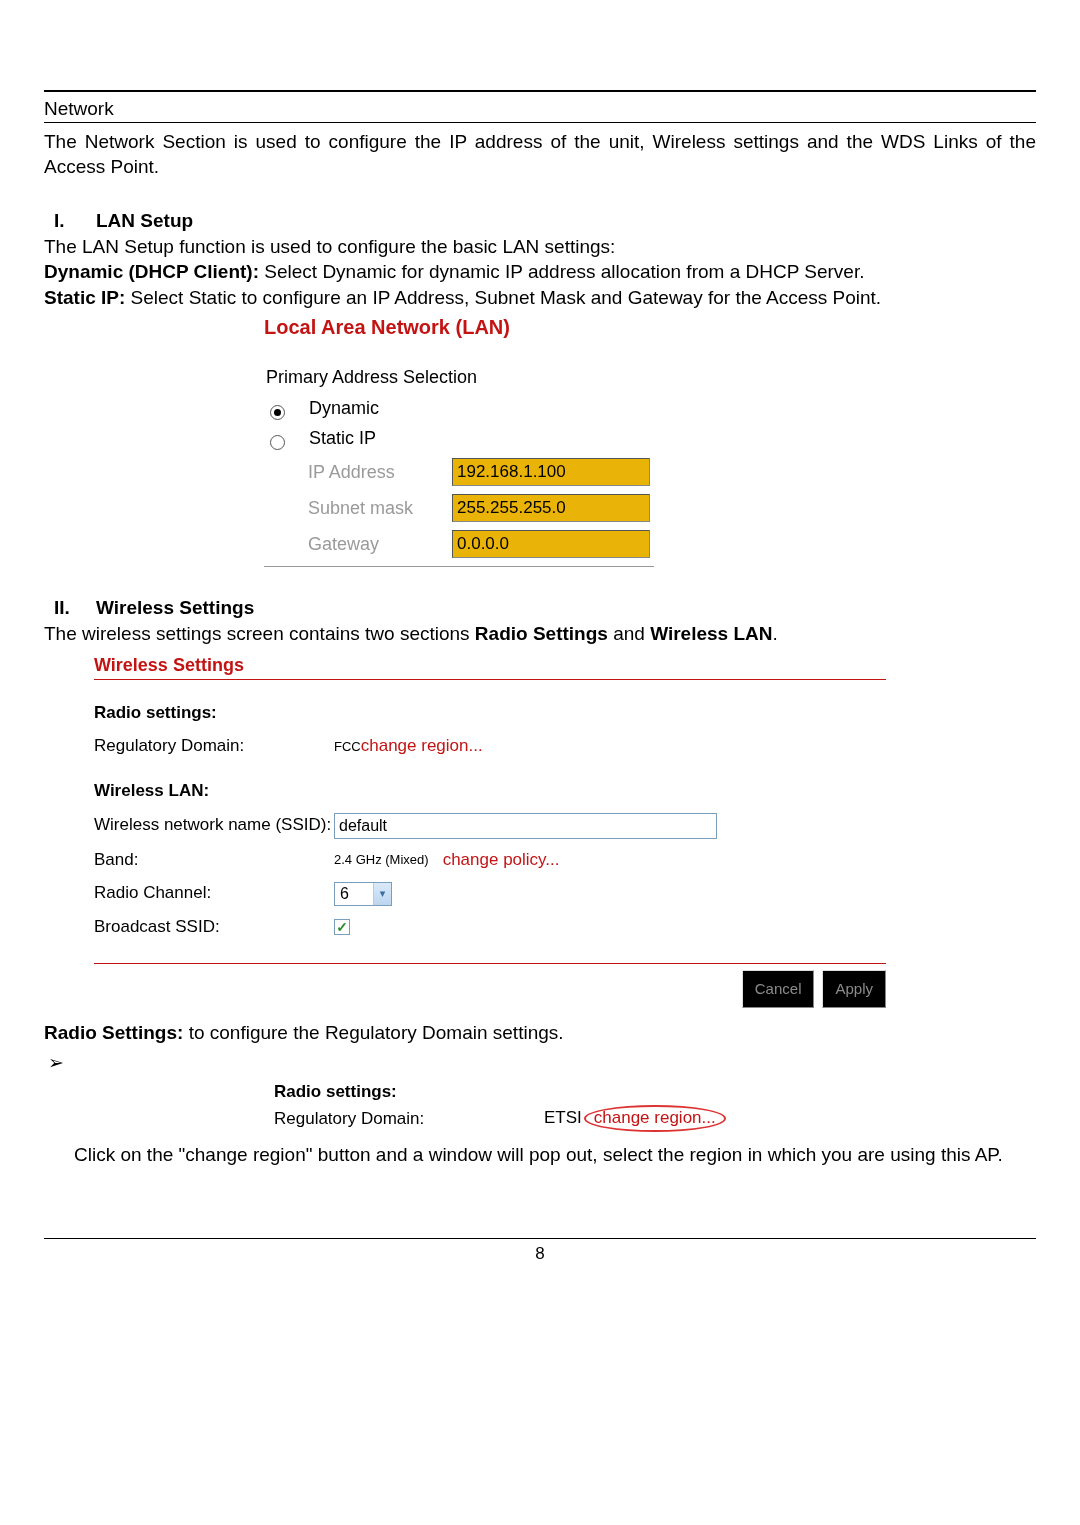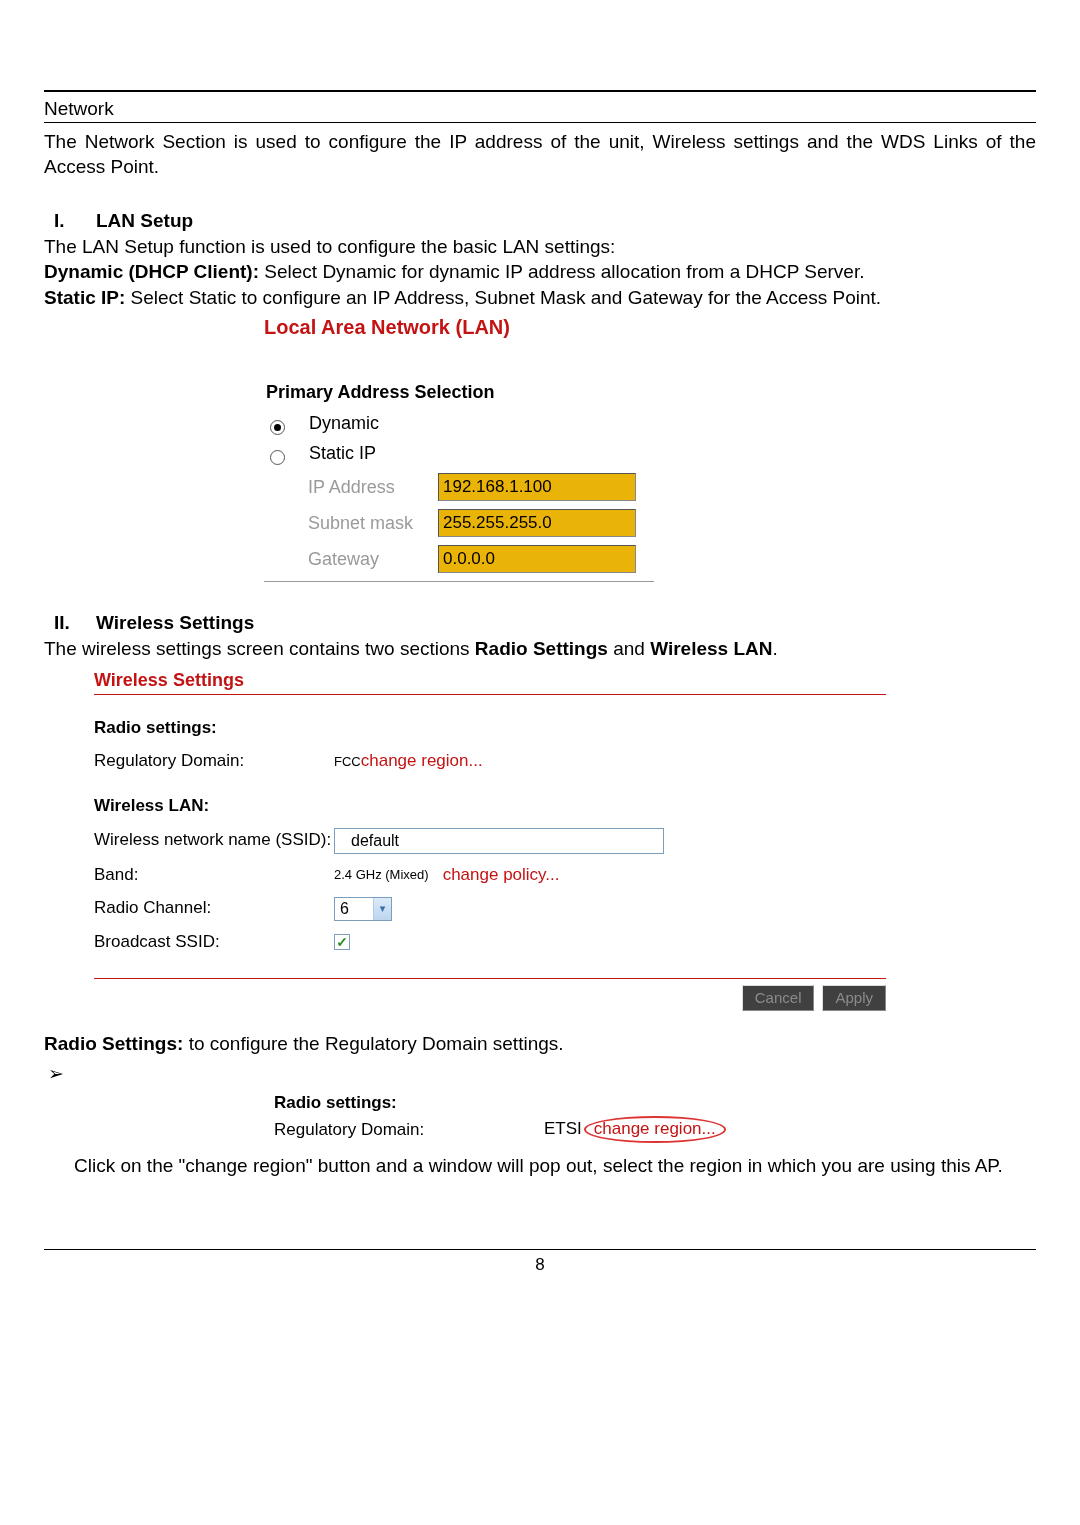--- a/index.html
+++ b/index.html
@@ -21,41 +21,41 @@
     .h-outline { display: flex; margin-top: 28px; }
     .h-outline .num { width: 42px; font-weight: bold; margin-left: 10px; }
     .h-outline .txt { font-weight: bold; }
     .lan-img {
       width: 390px;
       margin: 4px 0 4px 220px;
       border-bottom: 1px solid #999;
       padding-bottom: 8px;
     }
     .red-h { font-family: Verdana, Arial, sans-serif; color: #c41313; font-weight: bold; font-size: 20px; }
-    .lan-sub { font-family: Verdana, Arial, sans-serif; font-weight: bold; font-size: 18px; margin-top: 39px; margin-left: 2px; }
+    .lan-sub { font-family: Verdana, Arial, sans-serif; font-weight: normal; font-size: 18px; margin-top: 24px; margin-left: 2px; }
     .radio-row { display: flex; align-items: flex-end; margin-top: 6px; margin-left: 6px; }
     .radio-outer { width: 15px; height: 15px; border-radius: 50%; border: 1px solid #555; display: flex; align-items: center; justify-content: center; margin-right: 24px; background: #fff; }
     .radio-inner { width: 7px; height: 7px; border-radius: 50%; background: #000; }
     .radio-label { font-family: Arial, sans-serif; font-size: 18px; }
-    .ip-field-row { display: flex; align-items: center; margin-top: 8px; margin-left: 44px; gap: 18px; }
+    .ip-field-row { display: flex; align-items: center; margin-top: 8px; margin-left: 44px; gap: 32px; }
     .ip-field-label { color: #9a9a9a; width: 112px; font-size: 18px; }
     .ip-input { width: 198px; height: 28px; border: 1px solid #888; border-top: 1px solid #555; border-left: 1px solid #555; font-size: 17px; padding: 2px 4px; background: #eab308; font-family: Liberation Sans, sans-serif; }
     .wireless-block { margin: 6px 0 0 50px; width: 792px; }
     .wireless-hdr { font-family: Verdana, Arial, sans-serif; color: #c41313; font-weight: bold; font-size: 18px; border-bottom: 1px solid #c41313; padding-bottom: 2px; }
     .wrow { display: flex; align-items: center; margin-top: 10px; }
     .wlabel { width: 240px; font-size: 17px; }
     .wbold { font-weight: bold; font-size: 17px; margin-top: 22px; }
     .wval { font-size: 13px; }
     .redlink { color: #c41313; font-size: 17px; }
-    .ssid-input { width: 330px; height: 26px; border: 1px solid #7b9ebd; padding: 2px 16px; font-size: 16px; }
+    .ssid-input { width: 383px; height: 26px; border: 1px solid #7b9ebd; padding: 2px 4px; font-size: 16px; }
     .select-box { width: 58px; height: 24px; border: 1px solid #7b9ebd; display: inline-flex; align-items: center; justify-content: space-between; padding: 0 0 0 5px; background: #fff; font-size: 16px; }
     .select-arrow { width: 18px; height: 22px; background: linear-gradient(#dbeaf9,#bcd5ef); display: flex; align-items: center; justify-content: center; color: #3a6ea5; font-size: 11px; border-left: 1px solid #b5cde4; }
     .checkbox { width: 16px; height: 16px; border: 1px solid #7b9ebd; display: inline-flex; align-items: center; justify-content: center; color: #2a8f2a; font-size: 14px; font-weight: bold; background:#fff; }
     .btnbar { border-top: 1px solid #c41313; margin-top: 24px; padding-top: 6px; display: flex; justify-content: flex-end; gap: 8px; }
-    .btn { border: 1px solid; border-color: #ddd #888 #888 #ddd; background: #404040; color: #8b8b8b; padding: 2px 12px; font-size: 15px; }
+    .btn { border: 1px solid; border-color: #ddd #888 #888 #ddd; background: #000000; color: #8b8b8b; padding: 8px 12px; font-size: 15px; }
     .bullet-row { display: flex; margin-top: 4px; }
     .bullet { margin: 0 8px 0 4px; }
     .radio2-block { margin: 6px 0 0 230px; width: 470px; display:flex; }
     .radio2-left { width: 270px; }
     .radio2-head { font-family: Verdana, Arial, sans-serif; font-weight: bold; font-size: 17px; }
     .radio2-label { font-size: 17px; margin-top: 4px; }
     .radio2-right { font-size: 17px; padding-top: 24px; display:flex; align-items:center; gap:4px;}
     .ellipse { display:inline-block; border: 2px solid #d33; border-radius: 50% / 50%; padding: 0 8px; margin-left:-2px; color:#c41313; white-space:nowrap; }
     .indent { margin-left: 30px; margin-top: 10px; }
     .footer { position: relative; margin-top: 70px; }
@@ -145,21 +145,21 @@
   <div class="wrow">
     <span class="wlabel">Broadcast SSID:</span>
     <span class="checkbox">✓</span>
   </div>
   <div class="btnbar">
     <span class="btn">Cancel</span>
     <span class="btn">Apply</span>
   </div>
 </div>
 
-<p style="margin-top:20px">
+<p style="margin-top:12px">
   <span class="bold">Radio Settings: </span><span>to configure the Regulatory Domain settings.</span>
 </p>
 <div class="bullet-row">
   <span class="bullet">➢</span>
 </div>
 
 <div class="radio2-block">
   <div class="radio2-left">
     <div class="radio2-head">Radio settings:</div>
     <div class="radio2-label">Regulatory Domain:</div>

